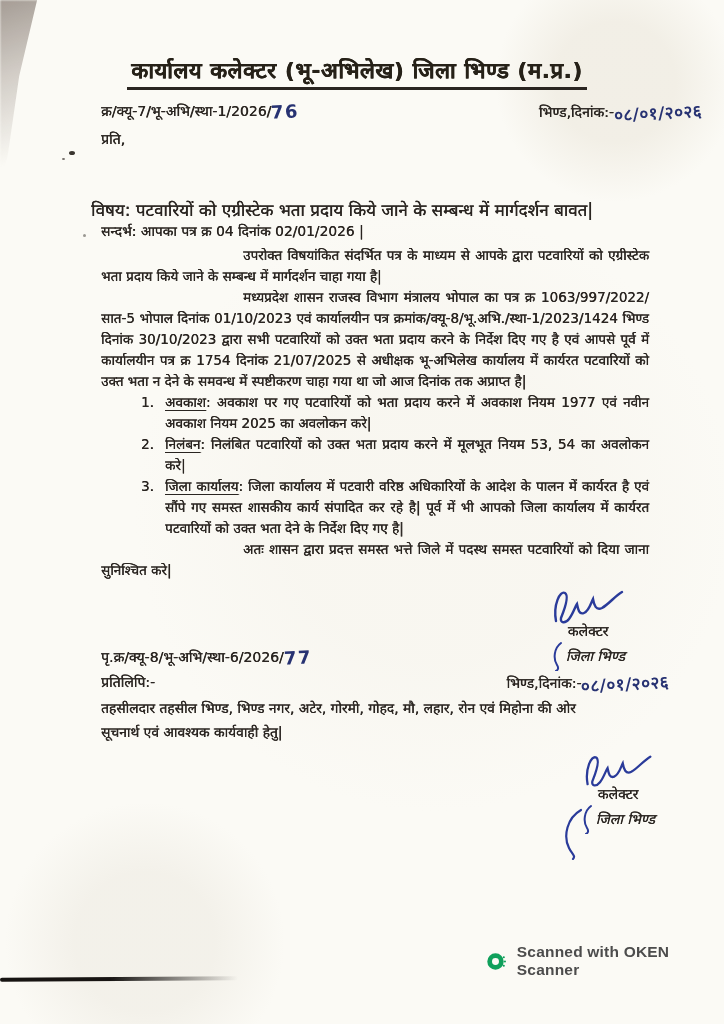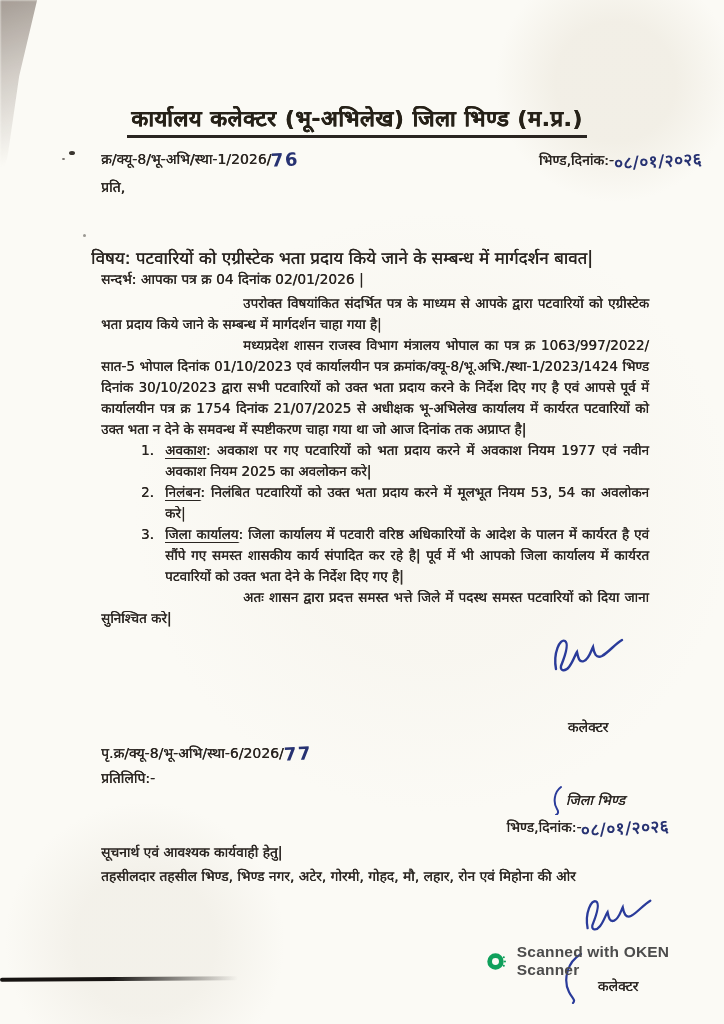--- a/index.html
+++ b/index.html
@@ -8,21 +8,21 @@
     position:relative;width:724px;height:1024px;margin:0 auto;
     background:#fbfaf5;
     background-image:
       radial-gradient(circle at 85% 8%, rgba(225,218,202,.35) 0 60px, rgba(225,218,202,0) 120px),
       radial-gradient(circle at 20% 92%, rgba(225,220,208,.30) 0 70px, rgba(225,220,208,0) 140px),
       radial-gradient(circle at 60% 50%, rgba(240,236,226,.25) 0 150px, rgba(240,236,226,0) 300px);
     overflow:hidden;
     font-family:"DejaVu Sans", sans-serif;
     color:#2a2521;
   }
-  .txt{text-shadow:.35px 0 0 currentColor;margin-top:48px;}
+  .txt{text-shadow:.35px 0 0 currentColor;}
   
   .corner-shadow{
     position:absolute;top:0;left:0;width:64px;height:200px;
     background:linear-gradient(160deg, rgba(150,140,132,.85) 0%, rgba(160,150,142,.45) 35%, rgba(170,162,154,0) 75%);
     clip-path:polygon(0 0, 58% 0, 30% 38%, 12% 78%, 0 92%);
     filter:blur(1.2px);
   }
   .speck{position:absolute;background:#3a352f;border-radius:50%;}
   .bottom-edge{
     position:absolute;top:977px;left:0;width:238px;height:4px;
@@ -78,21 +78,21 @@
   <div class="speck" style="left:69px;top:151px;width:6px;height:4px;"></div>
   <div class="speck" style="left:62px;top:158px;width:3px;height:2px;opacity:.7;"></div>
   <div class="speck" style="left:83px;top:234px;width:3px;height:3px;opacity:.5;"></div>
 
   <div class="title-wrap">
     <span class="title txt">कार्यालय कलेक्टर (भू-अभिलेख) जिला भिण्ड (म.प्र.)</span>
   </div>
 
   <div class="ref-row">
     <span class="txt">
-      <span>क्र/क्यू-8/भू-अभि/स्था-1/2026/</span><span class="hw">76</span>
+      <span>क्र/क्यू-7/भू-अभि/स्था-1/2026/</span><span class="hw">76</span>
     </span>
     <span class="txt">
       <span>भिण्ड,दिनांक:-</span><span class="hw hw-sm">०८/०१/२०२६</span>
     </span>
   </div>
 
   <div class="salutation txt">प्रति,</div>
 
   <div class="subject txt">विषय: पटवारियों को एग्रीस्टेक भता प्रदाय किये जाने के सम्बन्ध में मार्गदर्शन बावत|</div>
   <div class="reference txt">सन्दर्भ: आपका पत्र क्र 04 दिनांक 02/01/2026 |</div>
@@ -137,22 +137,22 @@
           </svg>
           <span>जिला भिण्ड</span>
         </div>
         <div class="date-line txt">
           <span>भिण्ड,दिनांक:-</span><span class="hw hw-sm">०८/०१/२०२६</span>
         </div>
       </div>
     </div>
 
     <div class="copy-lines txt">
+      <div>तहसीलदार तहसील भिण्ड, भिण्ड नगर, अटेर, गोरमी, गोहद, मौ, लहार, रोन एवं मिहोना की ओर</div>
       <div>सूचनार्थ एवं आवश्यक कार्यवाही हेतु|</div>
-      <div>तहसीलदार तहसील भिण्ड, भिण्ड नगर, अटेर, गोरमी, गोहद, मौ, लहार, रोन एवं मिहोना की ओर</div>
     </div>
 
     <div class="sig-block sig-block-2">
       <svg class="sig-svg" width="84" height="38" viewBox="0 0 84 40">
         <path d="M10 36 C7 20 14 5 19 8 C24 11 17 28 15 33 C14 38 19 39 23 34 C27 29 29 22 31 19 C32 24 33 30 38 28 C43 26 45 18 47 14 C48 20 50 26 56 23 C63 19 69 11 76 7" fill="none" stroke="#2a3b9a" stroke-width="2.4" stroke-linecap="round"></path>
       </svg>
       <div class="txt">कलेक्टर</div>
       <div class="office-line txt">
         <svg class="flourish" width="12" height="30" viewBox="0 0 12 30">
           <path d="M10 2 C3 7 2 18 6 24 C8 27 7 29 5 30" fill="none" stroke="#2a3b9a" stroke-width="2" stroke-linecap="round"></path>

